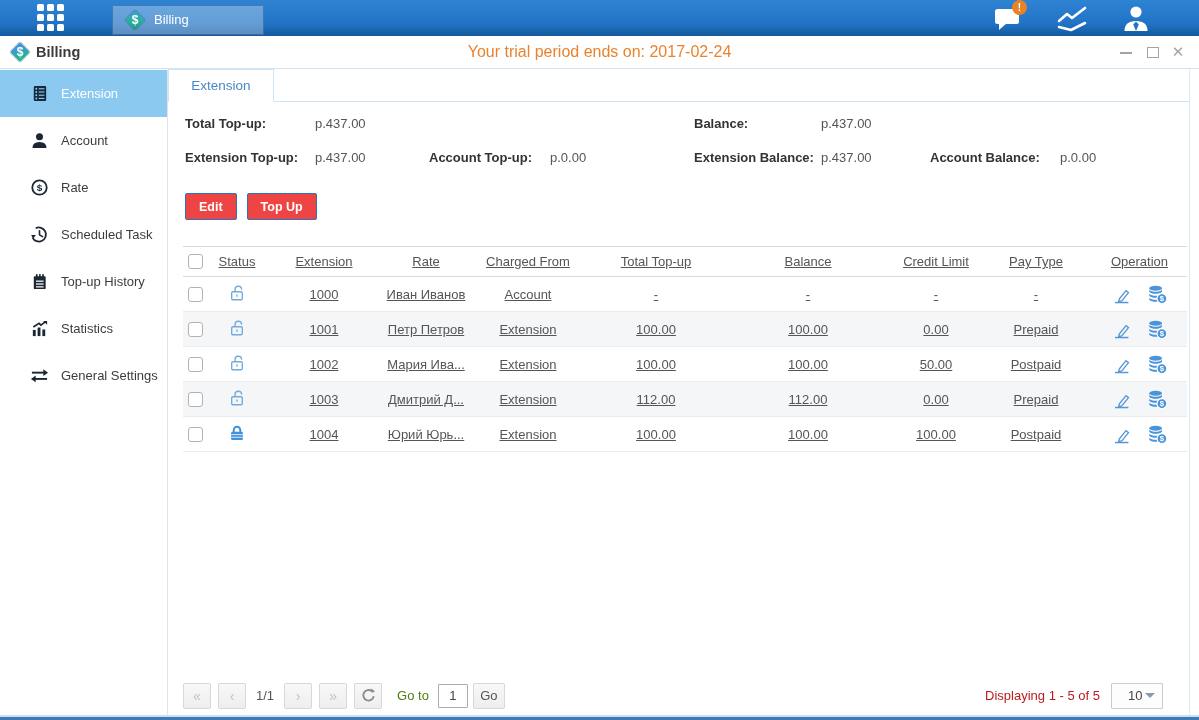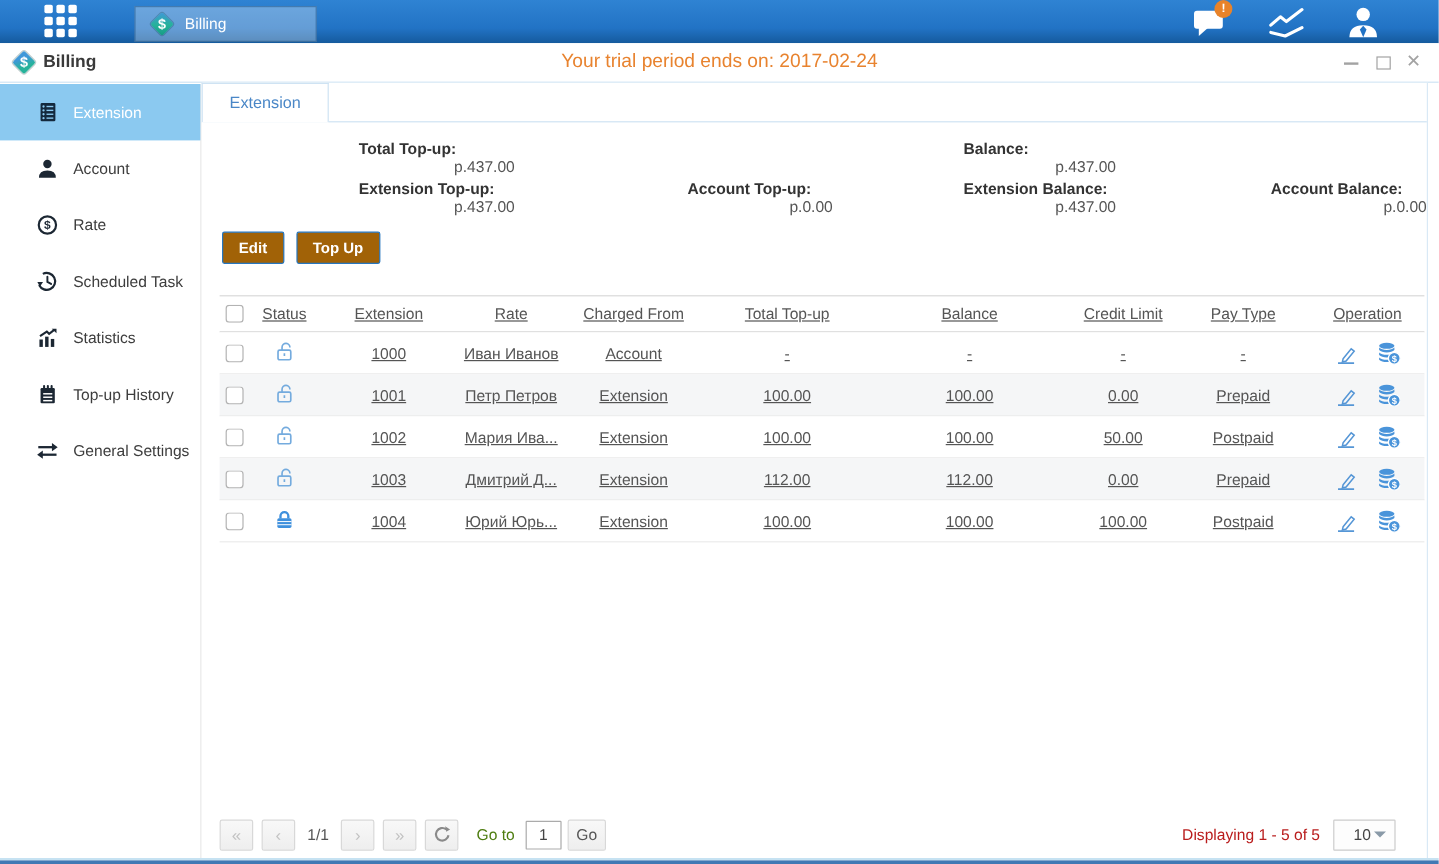--- a/index.html
+++ b/index.html
@@ -84,28 +84,28 @@
   }
   .tabstrip { height:33px; border-bottom:1px solid #cfe3f3; display:flex; }
   .tab {
     width:106px; height:33px; margin-bottom:-1px; background:#fff;
     border:1px solid #cfe3f3; border-bottom:1px solid #fff;
     display:flex; align-items:center; justify-content:center;
     color:#4a87c7; font-size:13.5px; cursor:pointer;
   }
 
   .stats { margin:14px 0 0 17px; display:grid; grid-template-columns:244px 265px 236px auto; row-gap:12px; }
-  .stat-cell { height:22px; display:flex; align-items:flex-end;flex-direction:column; }
+  .stat-cell { height:22px; display:flex; align-items:flex-start; }
   .stat-label { font-weight:bold; color:#333; display:inline-block; }
   .stats .w130 { width:130px; } .stats .w121 { width:121px; } .stats .w127 { width:127px; }
   .stat-value { color:#555; }
 
   .actions { margin:21px 0 0 17px; display:flex; gap:10px; }
   .btn-blue {
-    height:27px; padding:0 13px; background:#a16207; border:1px solid #2676bf; border-radius:2px;
+    height:27px; padding:0 13px; background:#ef4444; border:1px solid #2676bf; border-radius:2px;
     color:#fff; font-size:12.5px; font-weight:bold; display:flex; align-items:center; cursor:pointer;
   }
 
   
   .ext-table { margin:26px 0 0 15px; width:1004px; }
   .thead, .trow {
     display:grid;
     grid-template-columns:27px 54px 120px 84px 120px 136px 168px 88px 112px 95px;
     align-items:center;
   }
@@ -252,42 +252,42 @@
         <path d="M6 3.4 a7.4 7.4 0 1 1 -3.3 9.8" stroke-width="1.9"></path>
         <polygon points="1.2,10.6 6.2,10.6 3.4,14.6" fill="currentColor" stroke="none"></polygon>
         <path d="M10 6 v4.4 l3.2 1.8" stroke-width="1.7" stroke-linecap="round"></path>
       </svg>
     </span>
     <span>Scheduled Task</span>
   </div>
   <div class="side-item">
     <span class="sicon">
       <svg width="19" height="19" viewBox="0 0 20 20" fill="currentColor">
-        <rect x="3" y="11.5" width="3" height="6.5"></rect>
-        <rect x="8" y="9" width="3" height="9"></rect>
-        <rect x="13" y="11" width="3" height="7"></rect>
-        <path d="M3.5 8.5 L9.5 4.5 L11.5 6.5 L16 3" fill="none" stroke="currentColor" stroke-width="1.8"></path>
-        <polygon points="13.8,2 18,2 18,6"></polygon>
-      </svg>
-    </span>
-    <span>Statistics</span>
-  </div>
-  <div class="side-item">
-    <span class="sicon">
-      <svg width="19" height="19" viewBox="0 0 20 20" fill="currentColor">
         <rect x="4" y="4.6" width="12.5" height="13.4" rx="1"></rect>
         <rect x="6.2" y="2" width="1.8" height="4.4" rx="0.8"></rect>
         <rect x="9.5" y="2" width="1.8" height="4.4" rx="0.8"></rect>
         <rect x="12.8" y="2" width="1.8" height="4.4" rx="0.8"></rect>
         <rect x="6.3" y="9" width="8" height="1.3" fill="#fff"></rect>
         <rect x="6.3" y="12" width="8" height="1.3" fill="#fff"></rect>
         <rect x="6.3" y="15" width="8" height="1.3" fill="#fff"></rect>
       </svg>
     </span>
     <span>Top-up History</span>
+  </div>
+  <div class="side-item">
+    <span class="sicon">
+      <svg width="19" height="19" viewBox="0 0 20 20" fill="currentColor">
+        <rect x="3" y="11.5" width="3" height="6.5"></rect>
+        <rect x="8" y="9" width="3" height="9"></rect>
+        <rect x="13" y="11" width="3" height="7"></rect>
+        <path d="M3.5 8.5 L9.5 4.5 L11.5 6.5 L16 3" fill="none" stroke="currentColor" stroke-width="1.8"></path>
+        <polygon points="13.8,2 18,2 18,6"></polygon>
+      </svg>
+    </span>
+    <span>Statistics</span>
   </div>
   <div class="side-item">
     <span class="sicon">
       <svg width="19" height="19" viewBox="0 0 20 20" fill="currentColor">
         <rect x="2" y="6" width="13" height="2"></rect>
         <polygon points="14,3.4 19,7 14,10.6"></polygon>
         <rect x="5" y="12.6" width="13" height="2"></rect>
         <polygon points="6,10 1,13.6 6,17.2"></polygon>
       </svg>
     </span>

